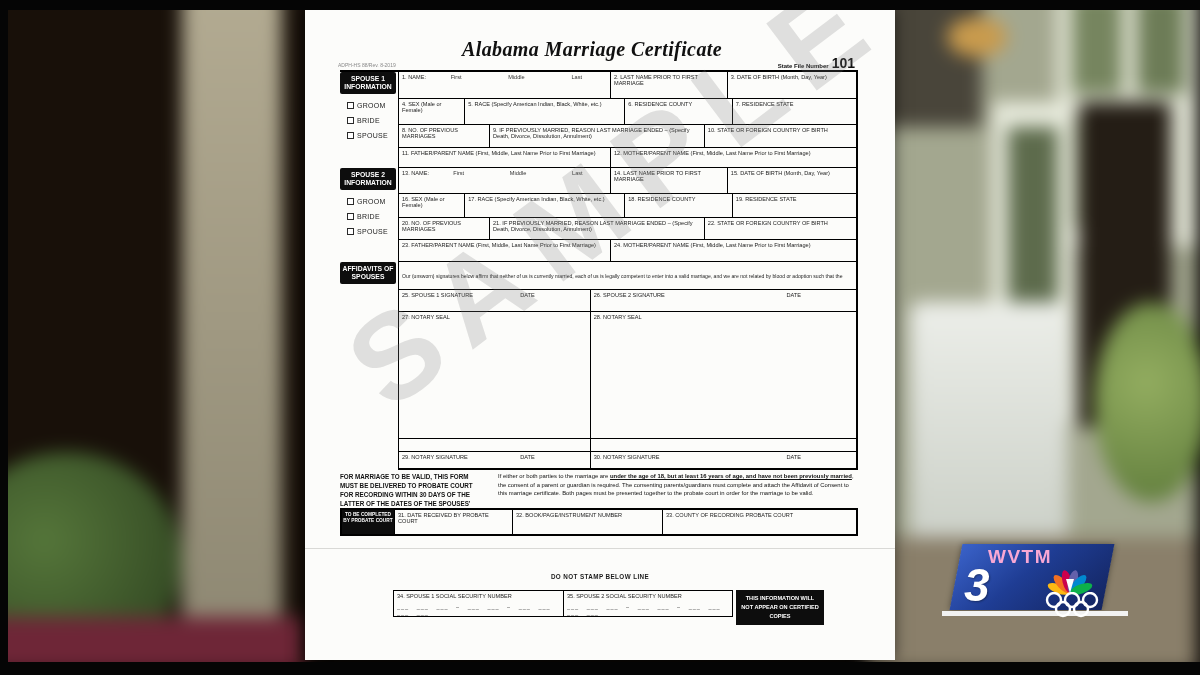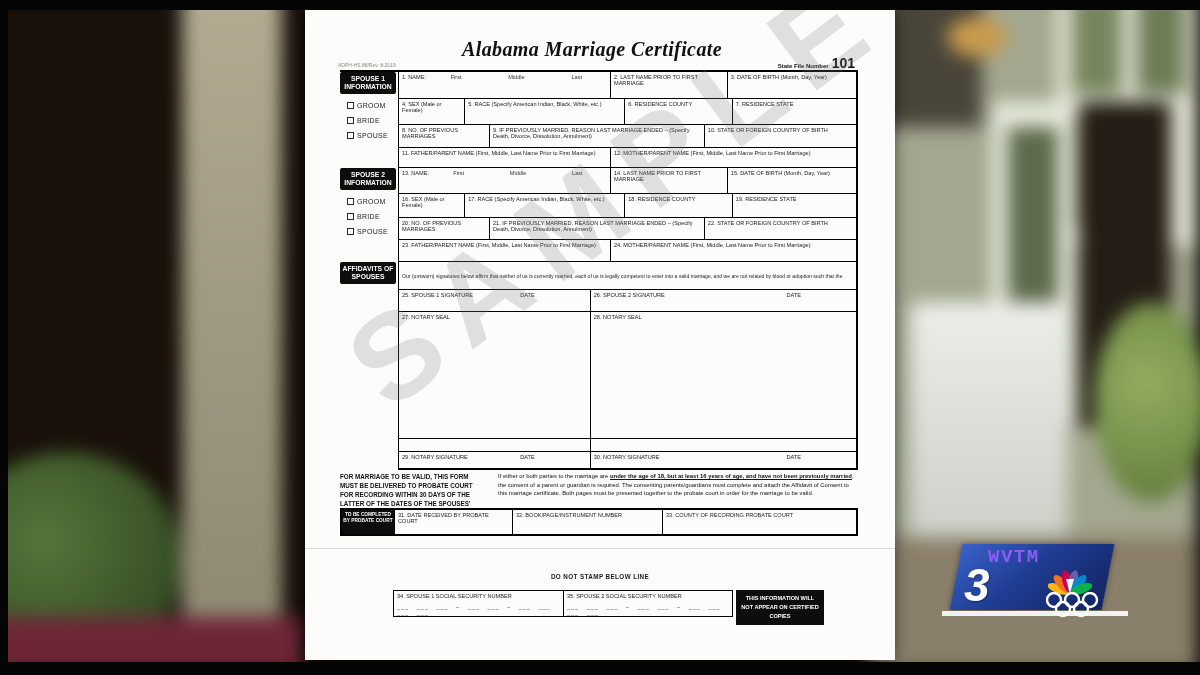--- a/index.html
+++ b/index.html
@@ -92,22 +92,22 @@
   .ssn-notice { width:88px; margin-left:3px; background:#0d0d0d; color:#fff; font-weight:bold;
                 font-size:5.6px; line-height:1.6; text-align:center; padding:4px 4px; }
 
   
   .logo { position:absolute; left:942px; top:544px; width:186px; height:76px; z-index:4; }
   .logo .plate { position:absolute; left:14px; top:0; width:152px; height:66px;
                  transform:skewX(-11deg);
                  background:linear-gradient(135deg,#3a62c9 0%,#1f3d94 45%,#13245f 100%);
                  box-shadow:0 0 6px rgba(0,0,0,.4); }
   .logo .underbar { position:absolute; left:0; top:67px; width:186px; height:5px; background:#f2f2f2; }
-  .logo .station { position:absolute; left:46px; top:2px; color:#8b5cf6; font-weight:bold;
-                   font-size:19px; letter-spacing:1.5px;font-family:Liberation Mono, monospace; }
+  .logo .station { position:absolute; left:46px; top:2px; color:#f9a8d4; font-weight:bold;
+                   font-size:19px; letter-spacing:1.5px; }
   .logo .channel { position:absolute; left:22px; top:14px; color:#fff; font-weight:bold;
                    font-size:46px; font-style:italic; letter-spacing:-2px;
                    text-shadow:1px 1px 2px rgba(0,0,0,.35); }
   .logo .peacock { position:absolute; left:103px; top:18px; }
   .logo .rings { position:absolute; left:101px; top:48px; }
 </style>
 </head>
 <body>
 
 <div class="stage">

